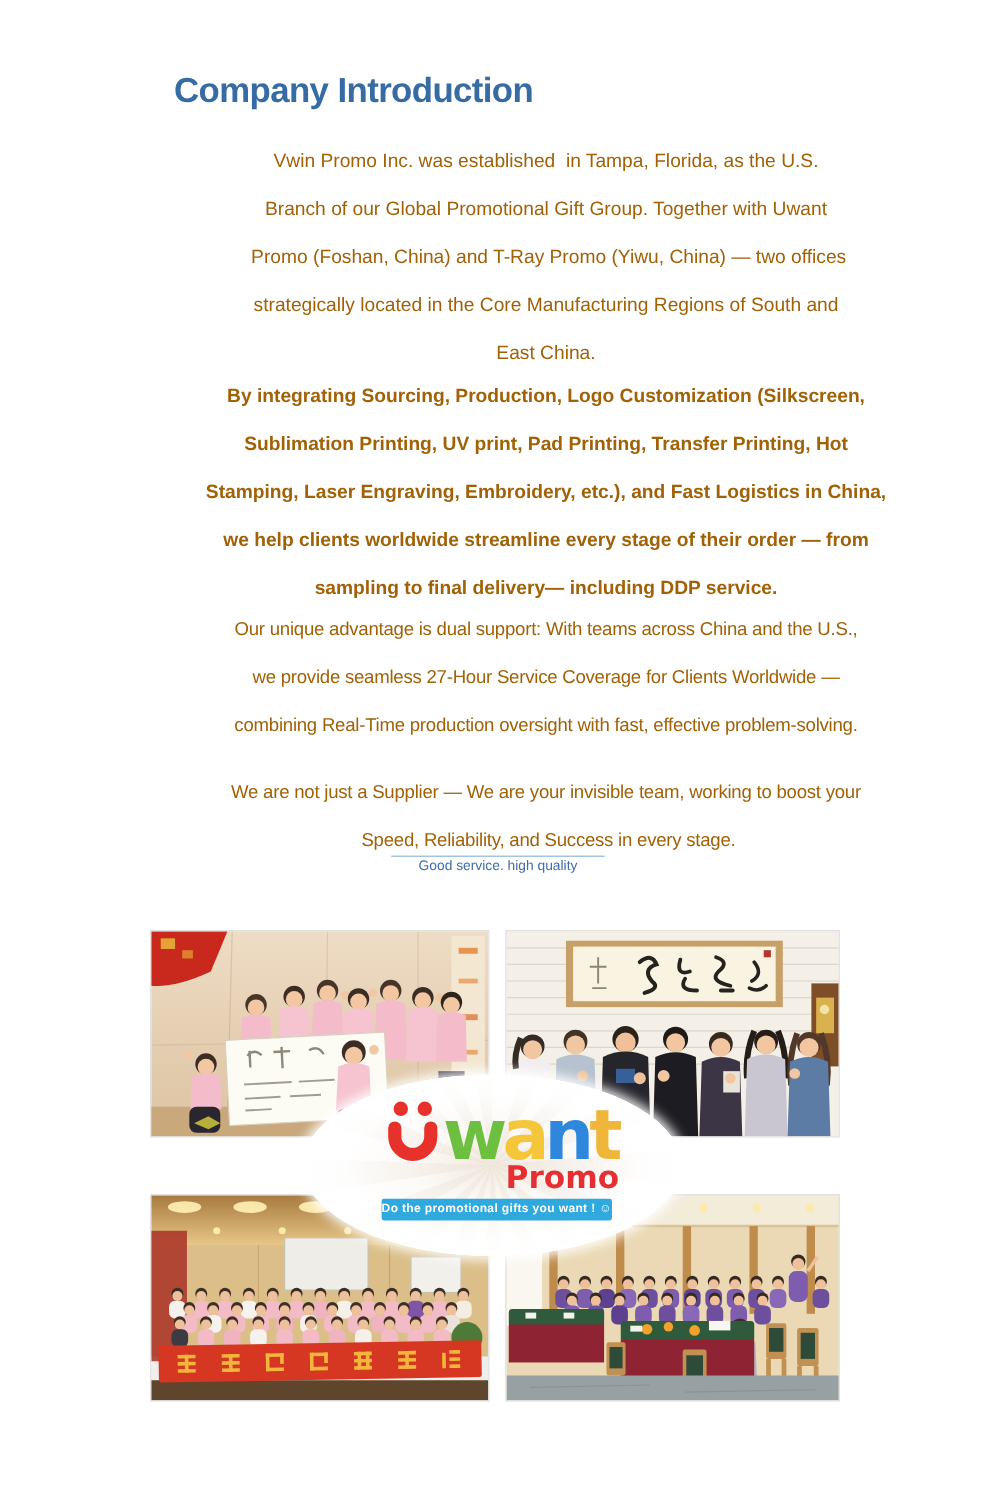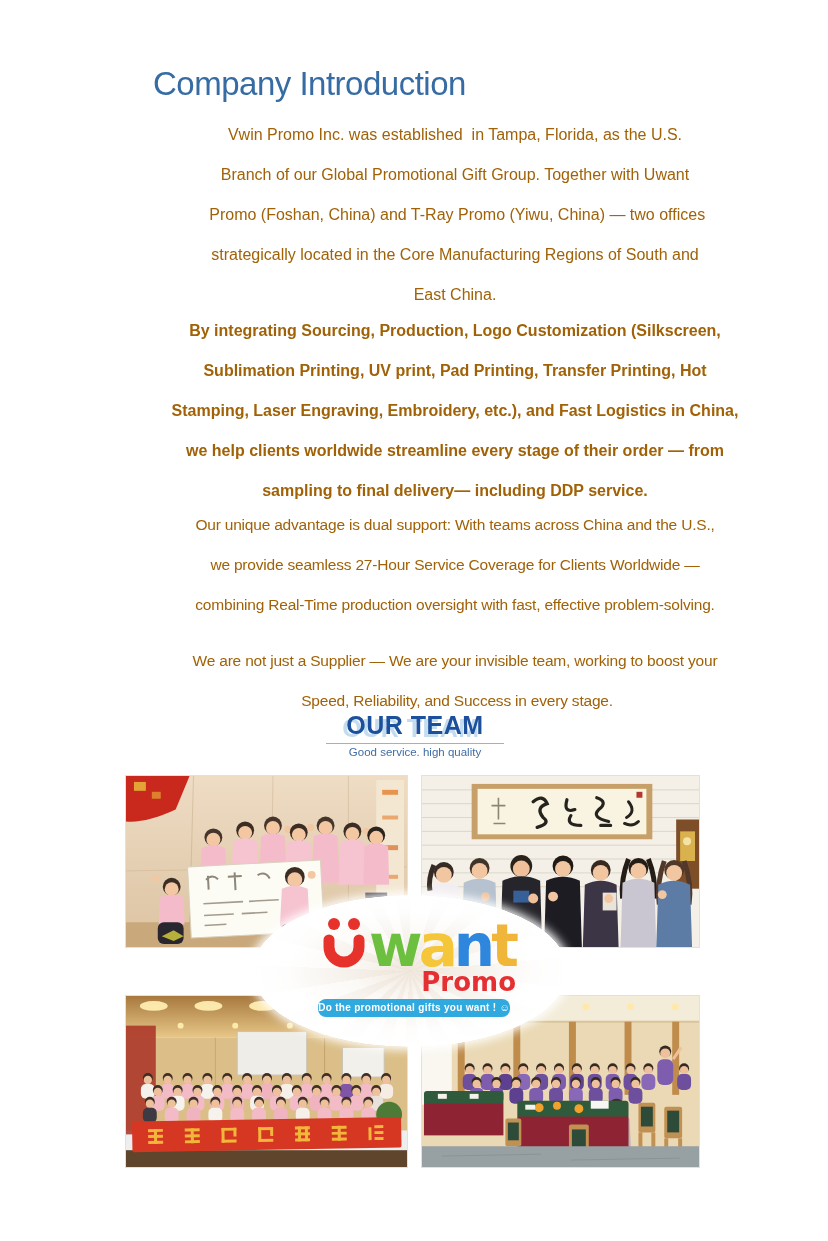--- a/index.html
+++ b/index.html
@@ -1,20 +1,20 @@
 <!DOCTYPE html>
 <html><head>
 <meta charset="utf-8">
 <style>
   html,body{margin:0;padding:0;background:#ffffff;}
   .page{position:relative;width:828px;height:1241px;background:#ffffff;overflow:hidden;
         font-family:"Liberation Sans",sans-serif;}
   
-  .page-title{position:absolute;left:145px;top:58px;margin:8px;font-size:33px;line-height:36px;
-              font-weight:normal;letter-spacing:-0.5px;color:#366ca3;}
+  .page-title{position:absolute;left:145px;top:58px;margin:0;font-size:29px;line-height:36px;
+              font-weight:bold;letter-spacing:-0.5px;color:#366ca3;}
   .para{position:absolute;left:145px;width:620px;margin:0;font-size:16px;line-height:40px;
         color:#a16207;white-space:pre-wrap;text-align:center;}
   .para.p1{top:115px;}
   .para.p2{top:311px;font-weight:bold;}
   .para.p3{top:505px;font-size:15.5px;letter-spacing:-0.2px;}
   .para.p4{top:633px;font-size:15.5px;letter-spacing:-0.2px;margin-top:8px;}
   
   .team-banner{position:absolute;left:285px;top:710px;width:260px;text-align:center;}
   .team-title{margin:0;font-size:25px;line-height:30px;font-weight:800;letter-spacing:0.5px;
               color:#1c4f9c;text-shadow:-4px 3px 0 #c3dcf0;}
@@ -36,22 +36,22 @@
                    radial-gradient(closest-side,rgba(238,228,216,0.85) 0%,rgba(250,247,243,0.55) 38%,rgba(255,255,255,0.92) 78%,#ffffff 100%),
                    repeating-conic-gradient(from 8deg,#fdfcfa 0deg 11deg,#efe8df 11deg 22deg);
                  box-shadow:0 0 10px 3px rgba(255,255,255,0.95);}
   .brand-col{position:absolute;left:66px;top:14px;width:200px;}
   .brand-row{display:flex;align-items:flex-end;justify-content:center;height:66px;}
   .smiley{width:46px;height:60px;margin-right:2px;}
   .brand-letters{font-family:"DejaVu Sans",sans-serif;font-weight:800;font-size:58px;
                  line-height:58px;letter-spacing:-4px;}
   .sub-brand{margin:-6px 2px 0 0;text-align:right;font-family:"DejaVu Sans",sans-serif;
              font-weight:bold;font-size:26px;line-height:26px;color:#e62f33;}
-  .tagline-pill{margin-top:4px;width:192px;height:18px;border-radius:8px;background:#30a9df;
-                color:#ffffff;font-size:10px;line-height:18px;font-weight:bold;text-align:right;
+  .tagline-pill{margin-top:4px;width:192px;height:18px;border-radius:2px;background:#30a9df;
+                color:#ffffff;font-size:10px;line-height:18px;font-weight:bold;text-align:left;
                 letter-spacing:0.3px;white-space:nowrap;overflow:hidden;}
 </style>
 </head>
 <body>
 
 <div class="page">
 
   <h1 class="page-title" style="color: rgb(54, 108, 163);">Company Introduction</h1>
 
   <p class="para p1">Vwin Promo Inc. was established  in Tampa, Florida, as the U.S.
@@ -64,21 +64,20 @@
 Stamping, Laser Engraving, Embroidery, etc.), and Fast Logistics in China,
 we help clients worldwide streamline every stage of their order — from
 sampling to final delivery— including DDP service.</p>
   <p class="para p3">Our unique advantage is dual support: With teams across China and the U.S.,
 we provide seamless 27-Hour Service Coverage for Clients Worldwide —
 combining Real-Time production oversight with fast, effective problem-solving.</p>
   <p class="para p4">We are not just a Supplier — We are your invisible team, working to boost your
  Speed, Reliability, and Success in every stage.</p>
 
   <div class="team-banner">
-    <h2 class="team-title" style="color: rgb(28, 79, 156);">OUR TEAM</h2>
     <hr class="team-rule">
     <p class="team-subtitle">Good service. high quality</p>
   </div>
 
   <div class="montage">
 
     <figure class="photo p-tl" role="img" aria-label="Team of eight women in pink polo shirts holding a large white signed poster at an indoor team event">
       <svg viewBox="0 0 283 173" preserveAspectRatio="none">
         <defs>
           <linearGradient id="p1bg" x1="0" y1="0" x2="0" y2="1">

